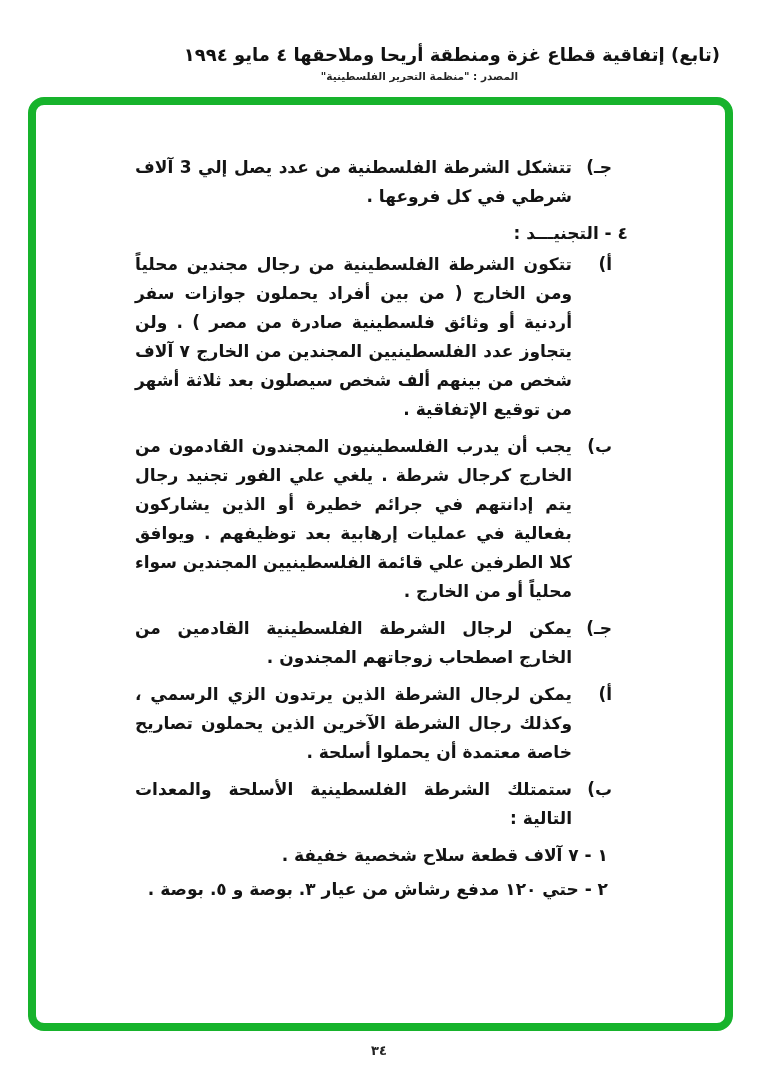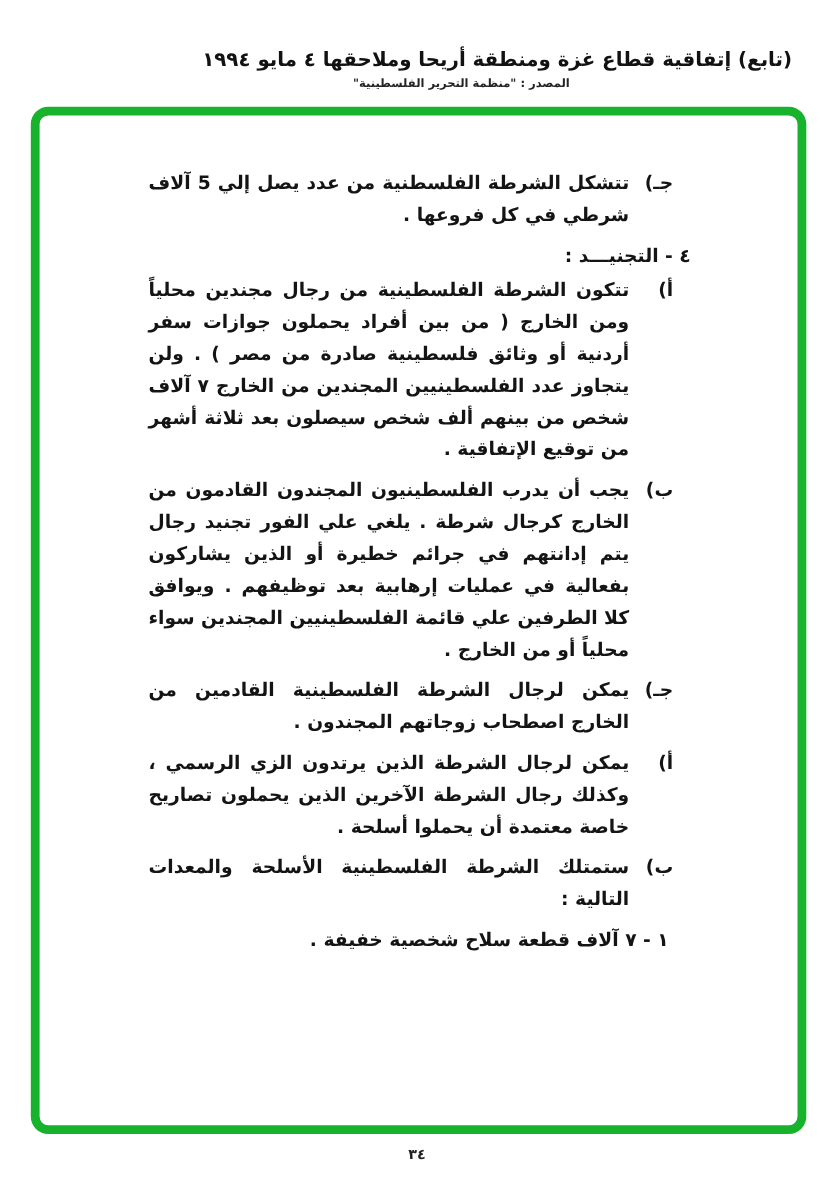--- a/index.html
+++ b/index.html
@@ -32,21 +32,21 @@
 <div class="page">
 
   <div class="hdr1">(تابع) إتفاقية قطاع غزة ومنطقة أريحا وملاحقها ٤ مايو ١٩٩٤</div>
   <div class="hdr2">المصدر :  "منظمة التحرير الفلسطينية"</div>
 
   <div class="frame" style="border-color: rgb(23, 179, 44);">
     <div class="content" style="color: rgb(20, 20, 20);">
 
       <div class="item">
         <span class="marker">جـ)</span>
-        <span>تتشكل الشرطة الفلسطنية من عدد يصل إلي 5 آلاف شرطي في كل فروعها .</span>
+        <span>تتشكل الشرطة الفلسطنية من عدد يصل إلي 3 آلاف شرطي في كل فروعها .</span>
       </div>
 
       <div class="heading">٤ - التجنيـــد :</div>
 
       <div class="item">
         <span class="marker">أ)</span>
         <span>تتكون الشرطة الفلسطينية من رجال مجندين محلياً ومن الخارج ( من بين أفراد يحملون جوازات سفر أردنية أو وثائق فلسطينية صادرة من مصر ) . ولن يتجاوز عدد الفلسطينيين المجندين من الخارج ٧ آلاف شخص من بينهم ألف شخص سيصلون بعد ثلاثة أشهر من توقيع الإتفاقية .</span>
       </div>
 
       <div class="item">
@@ -65,19 +65,20 @@
         <span>يمكن لرجال الشرطة الذين يرتدون الزي الرسمي ، وكذلك رجال الشرطة الآخرين الذين يحملون تصاريح خاصة معتمدة أن يحملوا أسلحة .</span>
       </div>
 
       <div class="item">
         <span class="marker">ب)</span>
         <span>ستمتلك الشرطة الفلسطينية الأسلحة والمعدات التالية :</span>
       </div>
 
       <div class="subitem">١ - ٧ آلاف قطعة سلاح شخصية خفيفة .</div>
 
+      <div class="subitem">٢ - حتي ١٢٠ مدفع رشاش من عيار ٣. بوصة و ٥. بوصة .</div>
 
     </div>
   </div>
 
   <div class="pagenum">٣٤</div>
 
 </div>
 
 </body></html>

